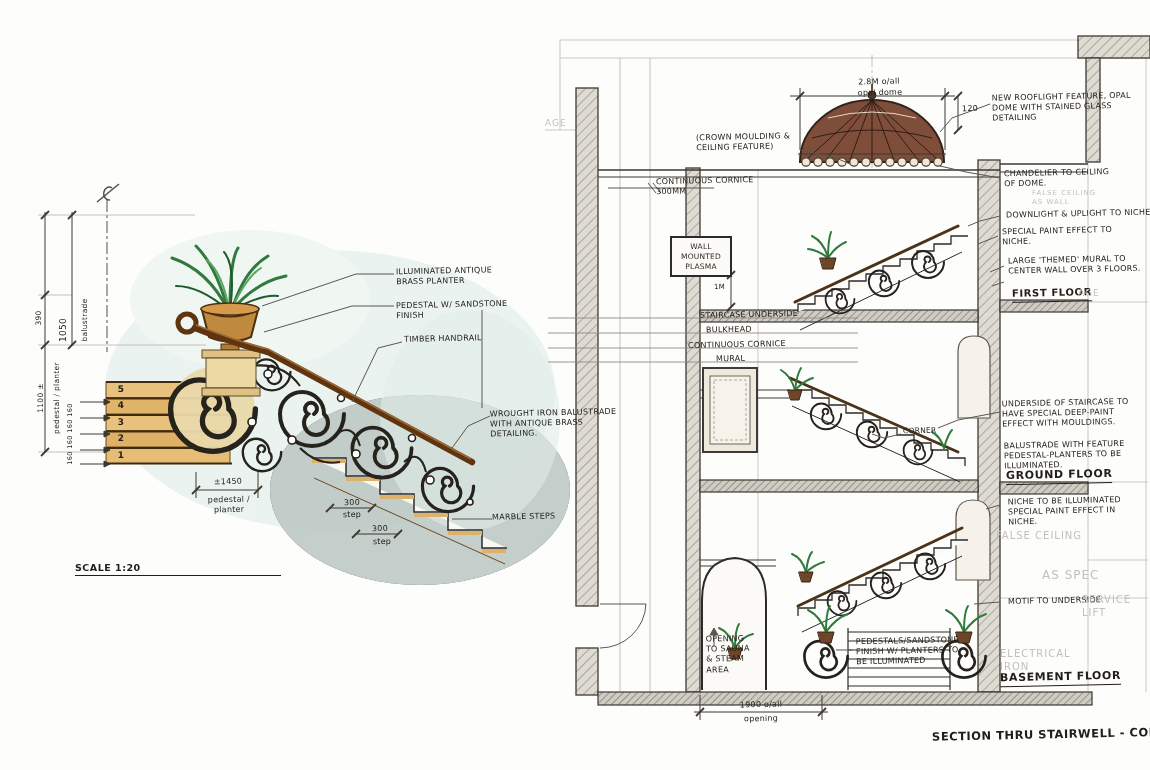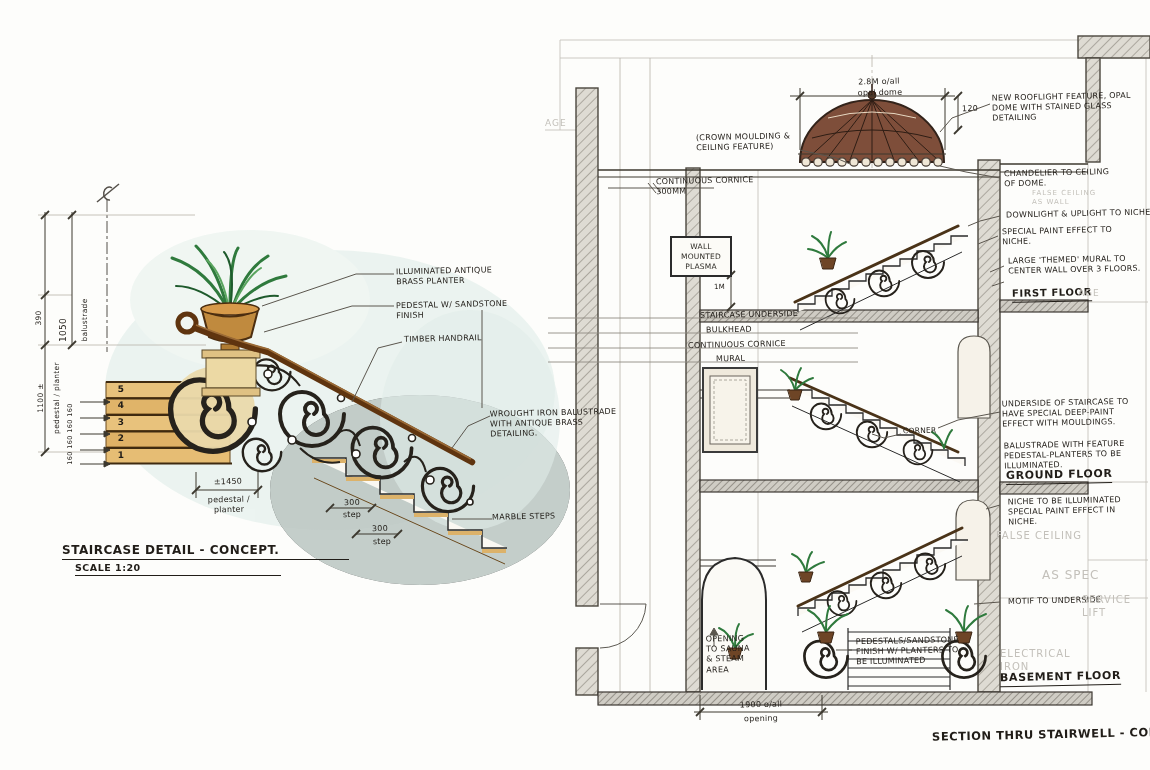--- a/index.html
+++ b/index.html
@@ -444,21 +444,20 @@
     </g>
   </g>
 </svg>
 
 <div class="lab" style="left:396px;top:266px;width:122px">ILLUMINATED ANTIQUE BRASS PLANTER</div>
 <div class="lab" style="left:396px;top:300px;width:112px">PEDESTAL W/ SANDSTONE FINISH</div>
 <div class="lab nw" style="left:404px;top:334px">TIMBER HANDRAIL</div>
 <div class="lab" style="left:490px;top:408px;width:142px">WROUGHT IRON BALUSTRADE WITH ANTIQUE BRASS DETAILING.</div>
 <div class="lab nw" style="left:492px;top:512px">MARBLE STEPS</div>
 
-<div class="lab title ul nw" style="left:62px;top:543px;transform:none;padding-right:70px">STAIRCASE DETAIL - CONCEPT.</div>
 <div class="lab sub ul nw" style="left:75px;top:562px;transform:none;padding-right:140px">SCALE 1:20</div>
 
 <div class="rot" style="left:38px;top:318px">390</div>
 <div class="rot" style="left:63px;top:330px;font-size:9px">1050</div>
 <div class="rot" style="left:84px;top:320px">balustrade</div>
 <div class="rot" style="left:40px;top:398px">1100 ±</div>
 <div class="rot" style="left:56px;top:398px">pedestal / planter</div>
 <div class="rot" style="left:70px;top:410px;font-size:6.5px">160</div>
 <div class="rot" style="left:70px;top:426px;font-size:6.5px">160</div>
 <div class="rot" style="left:70px;top:442px;font-size:6.5px">160</div>

